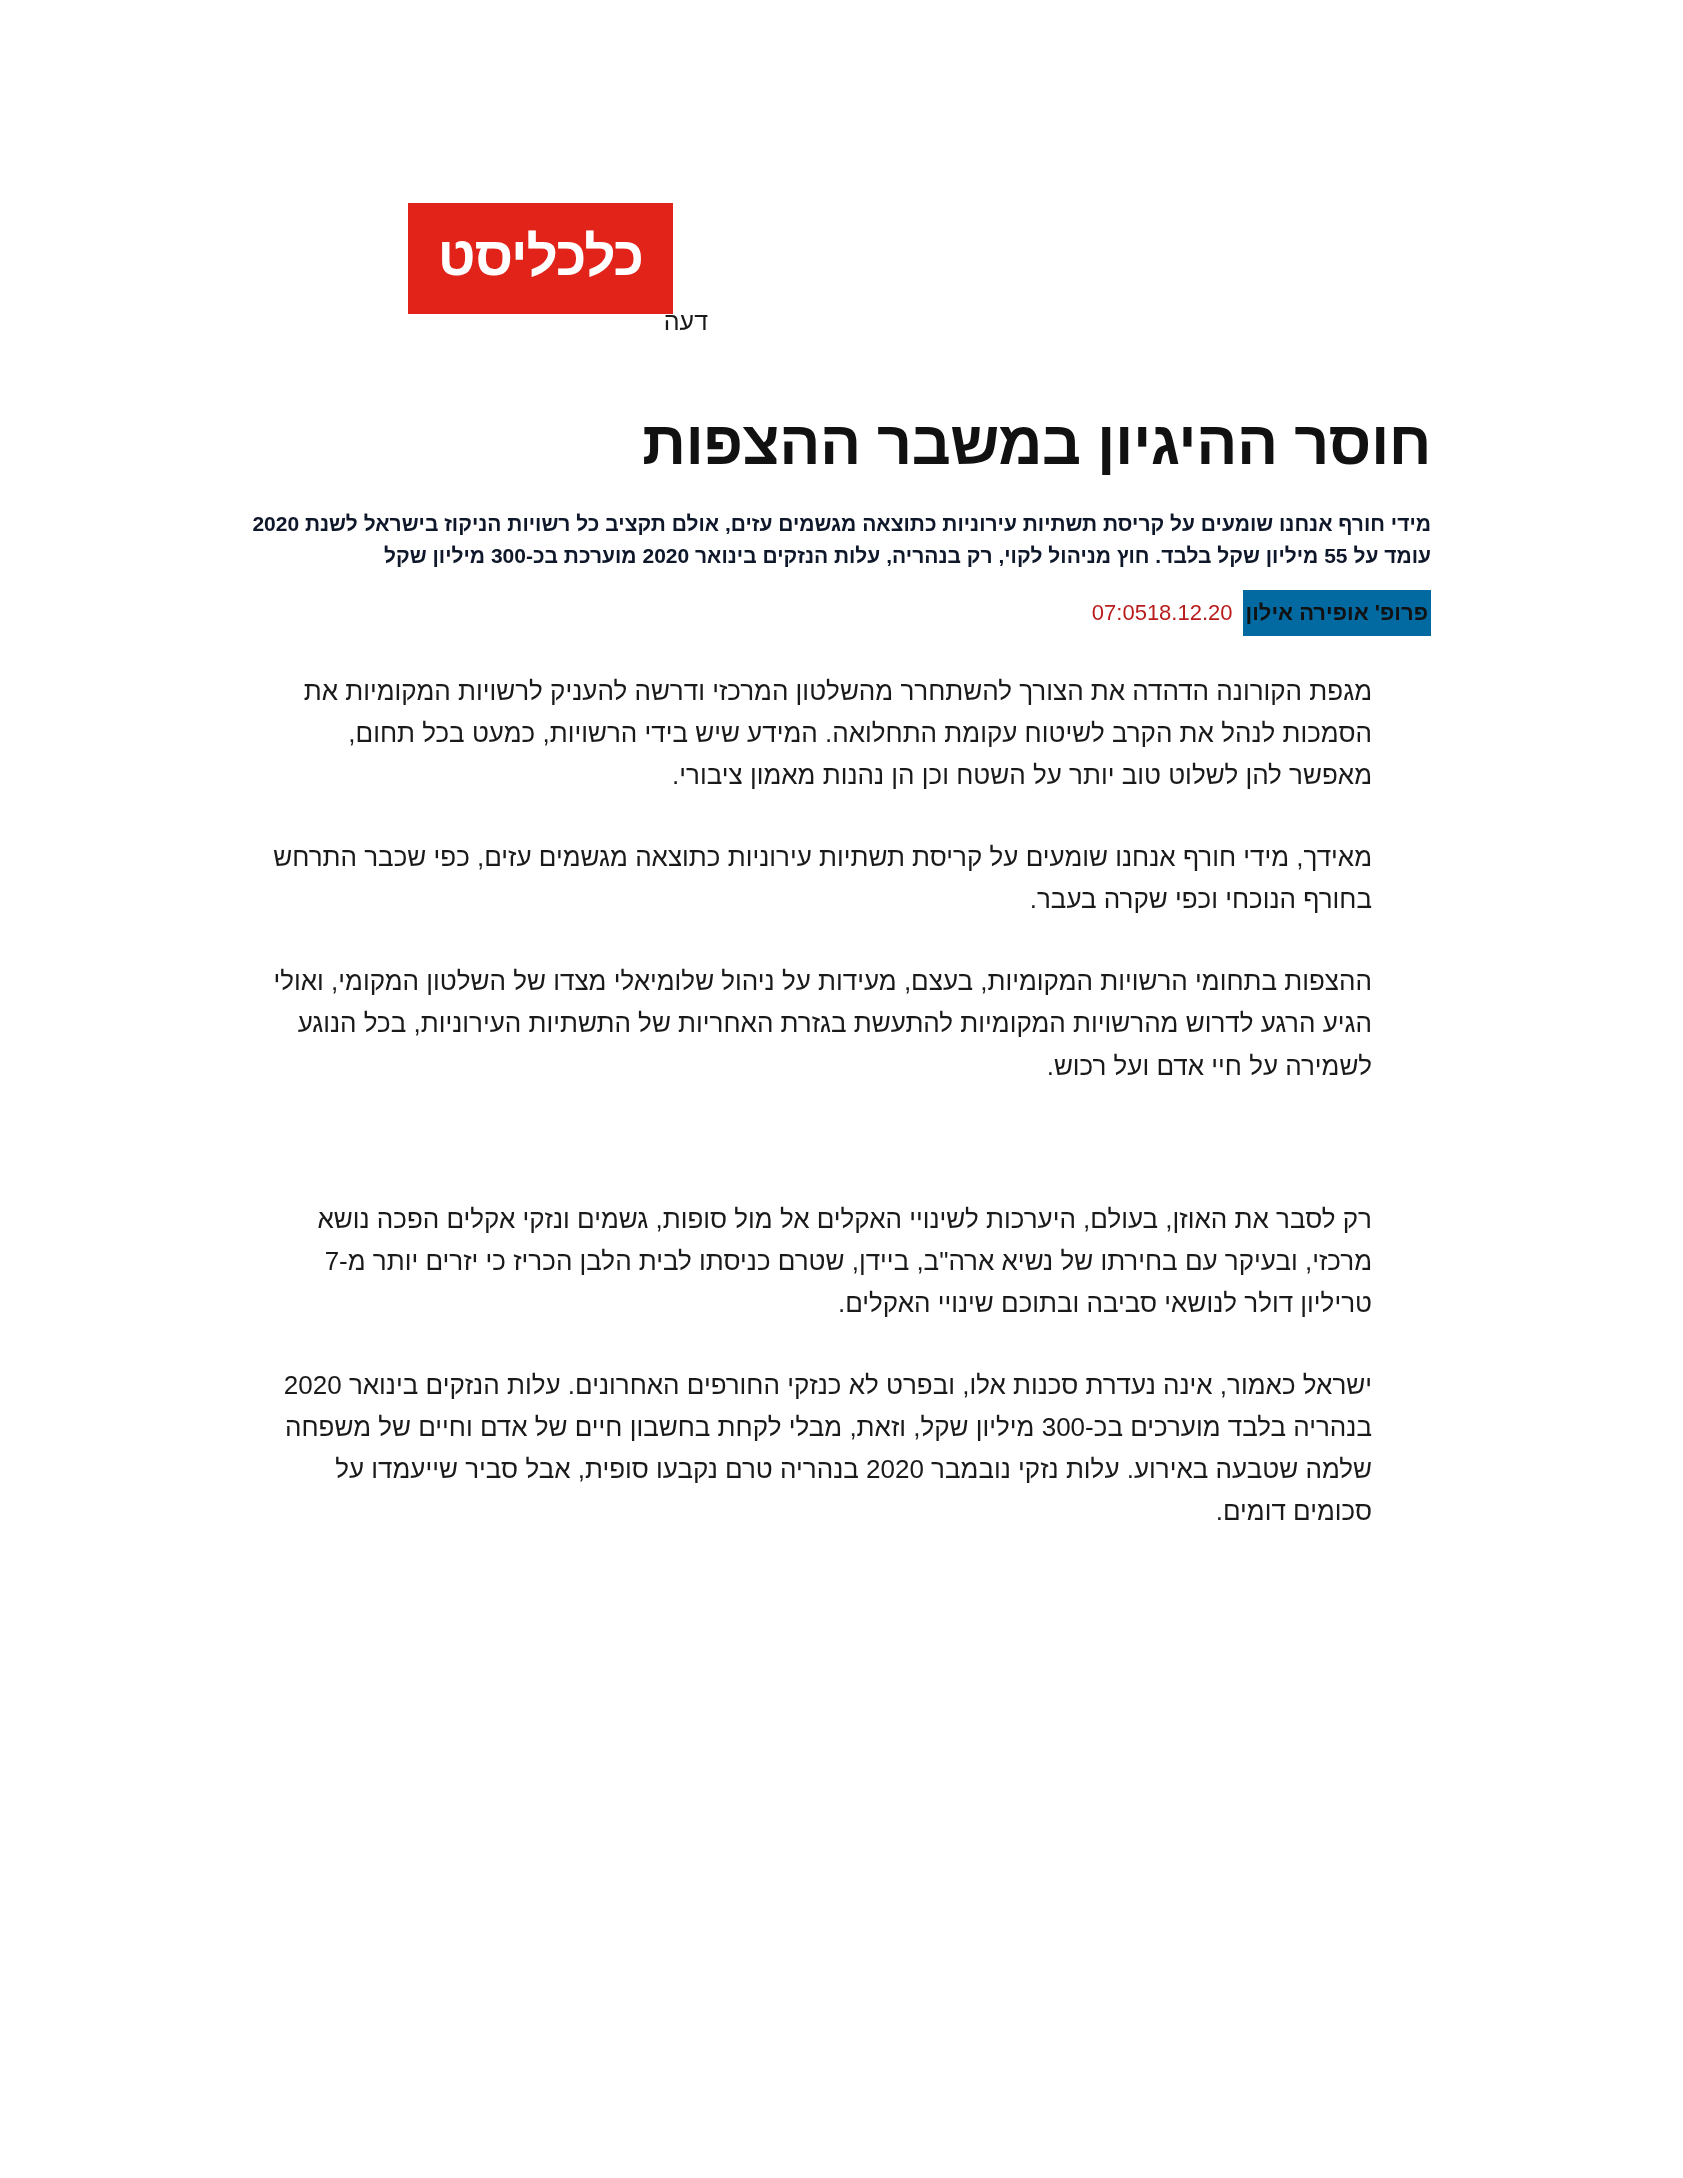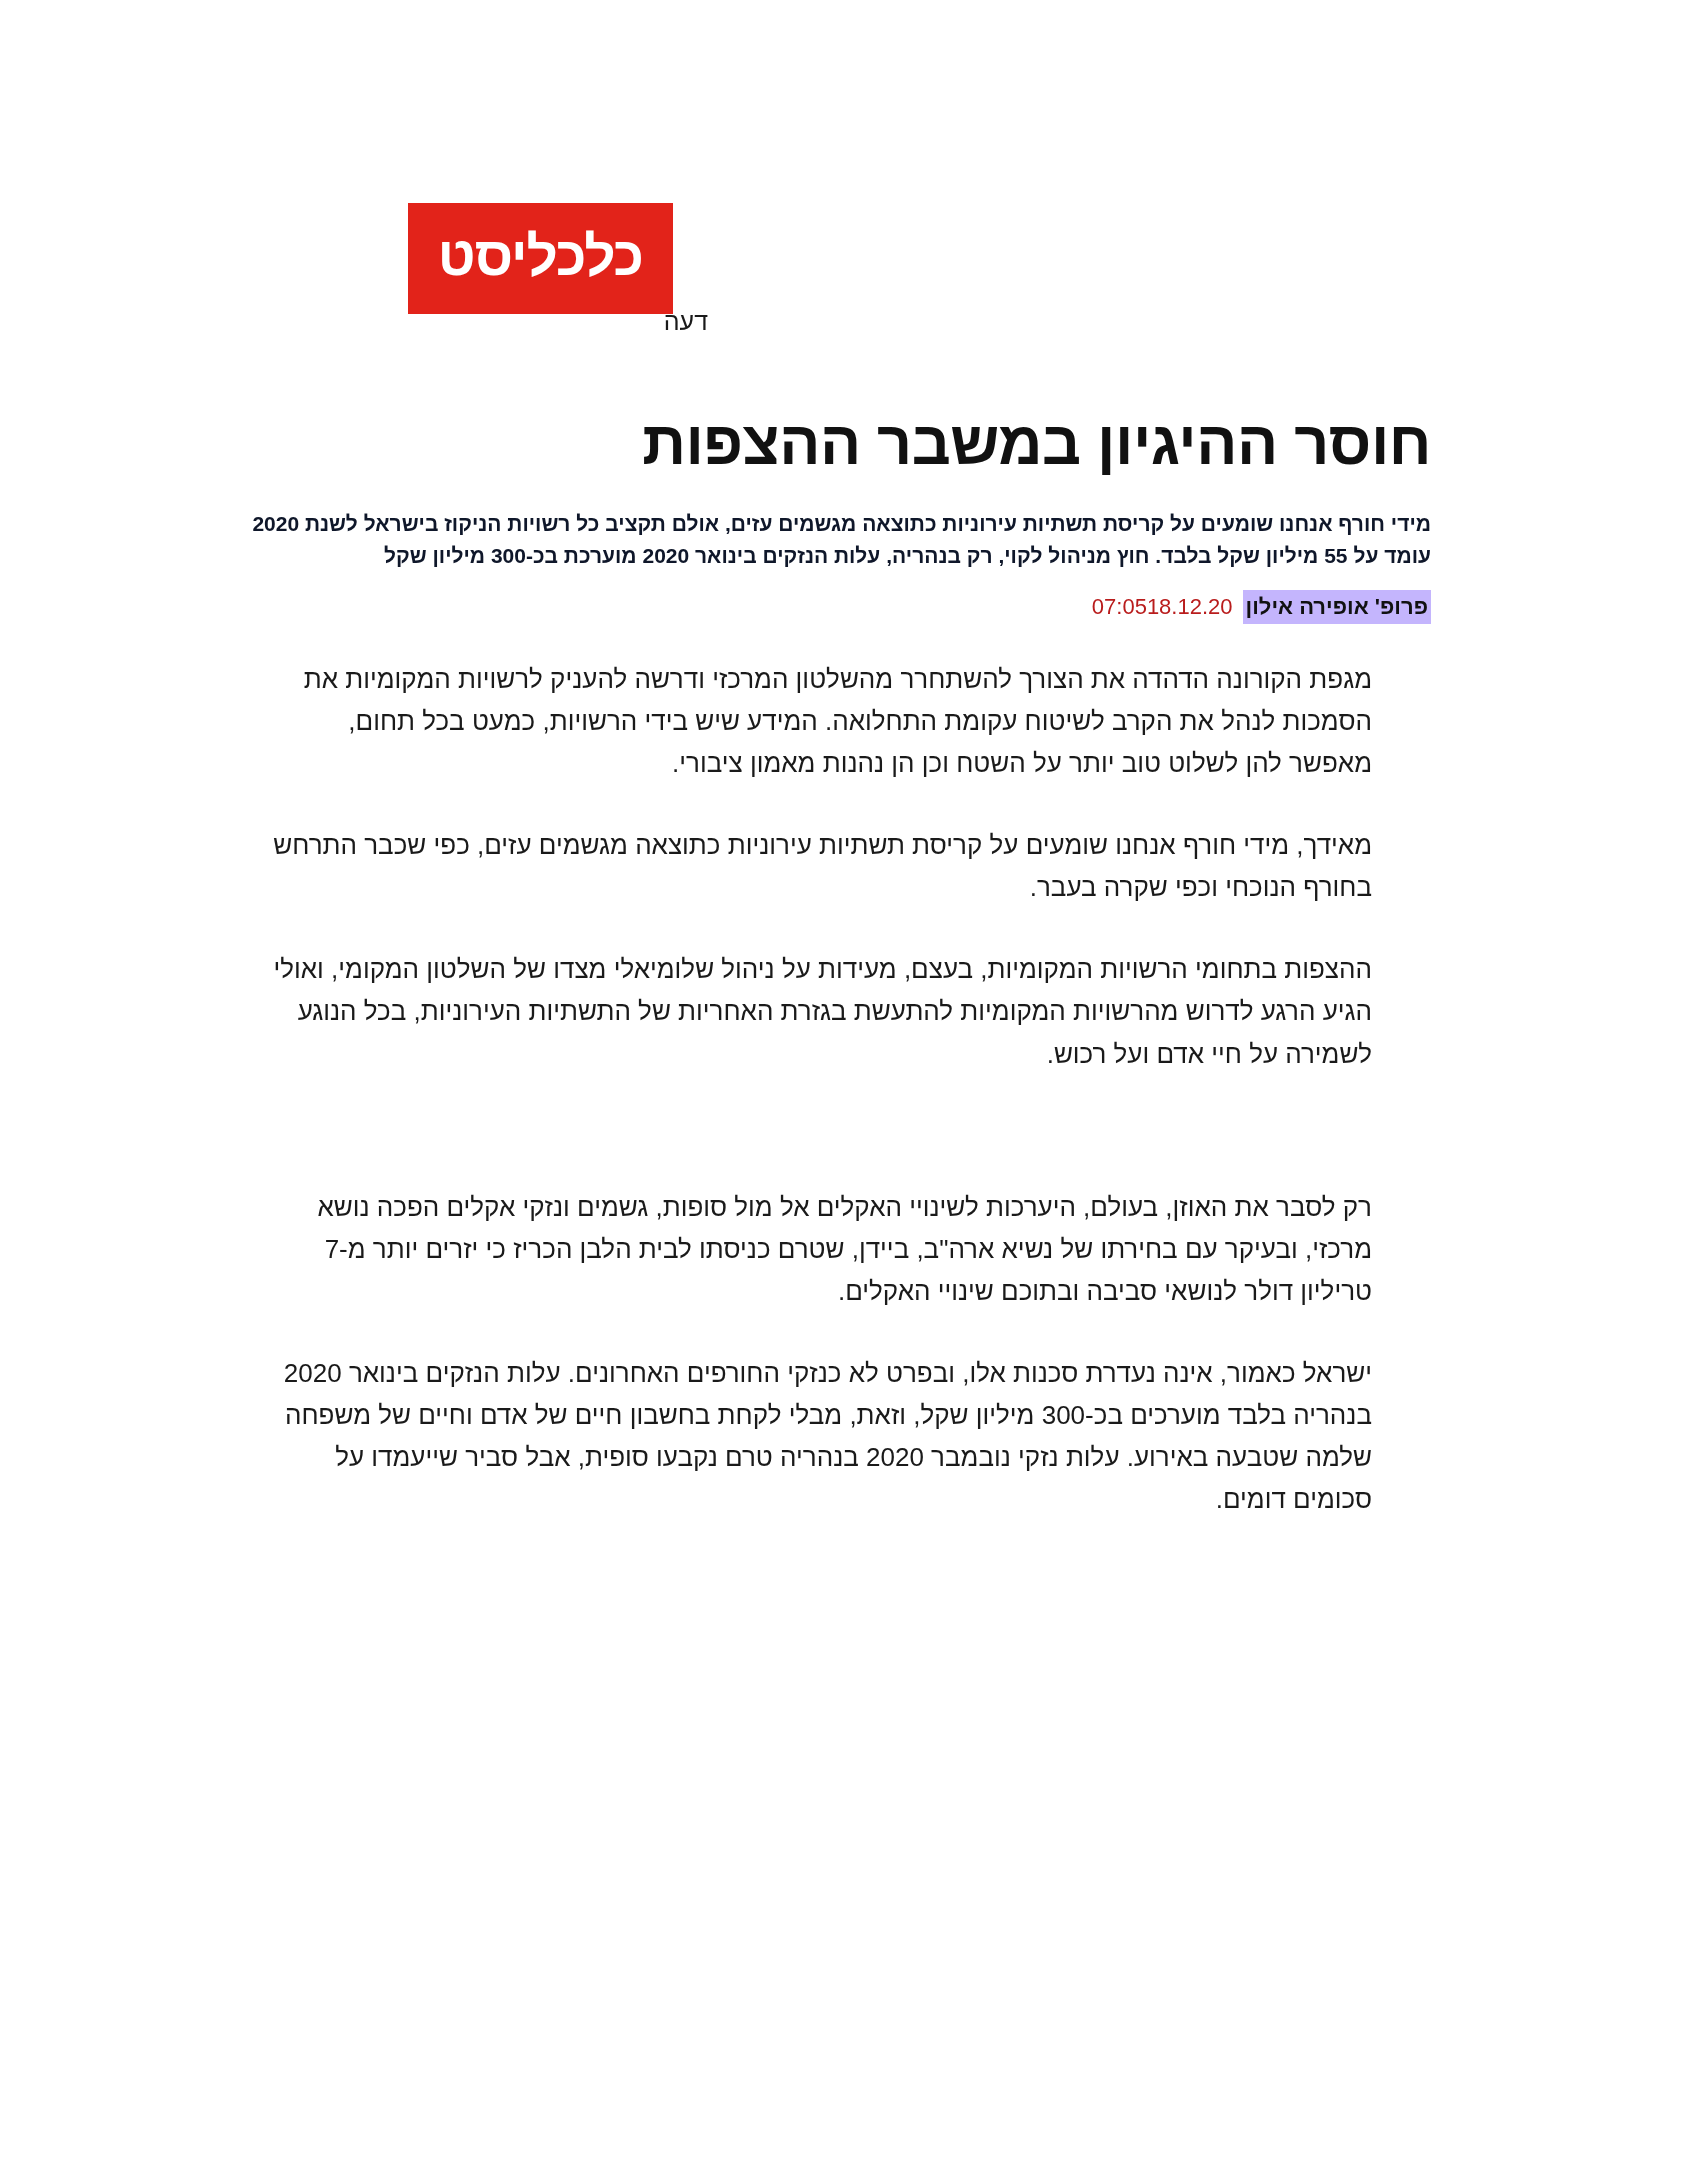--- a/index.html
+++ b/index.html
@@ -74,24 +74,24 @@
   .byline-row {
     display: flex;
     flex-direction: row;
     align-items: baseline;
     justify-content: flex-start;
     gap: 10px;
     margin-bottom: 34px;
     font-size: 22px;
   }
   .byline-author {
-    background: #c4b5fd;
+    background: #0369a1;
     color: #111111;
     font-weight: bold;
-    padding: 4px 3px;
+    padding: 10px 3px;
   }
   .byline-date {
     color: #b91c1c;
     direction: ltr;
     unicode-bidi: embed;
   }
   .body-wrap {
     padding: 0 59px 0 40px;
     margin-top: 31px;
   }

